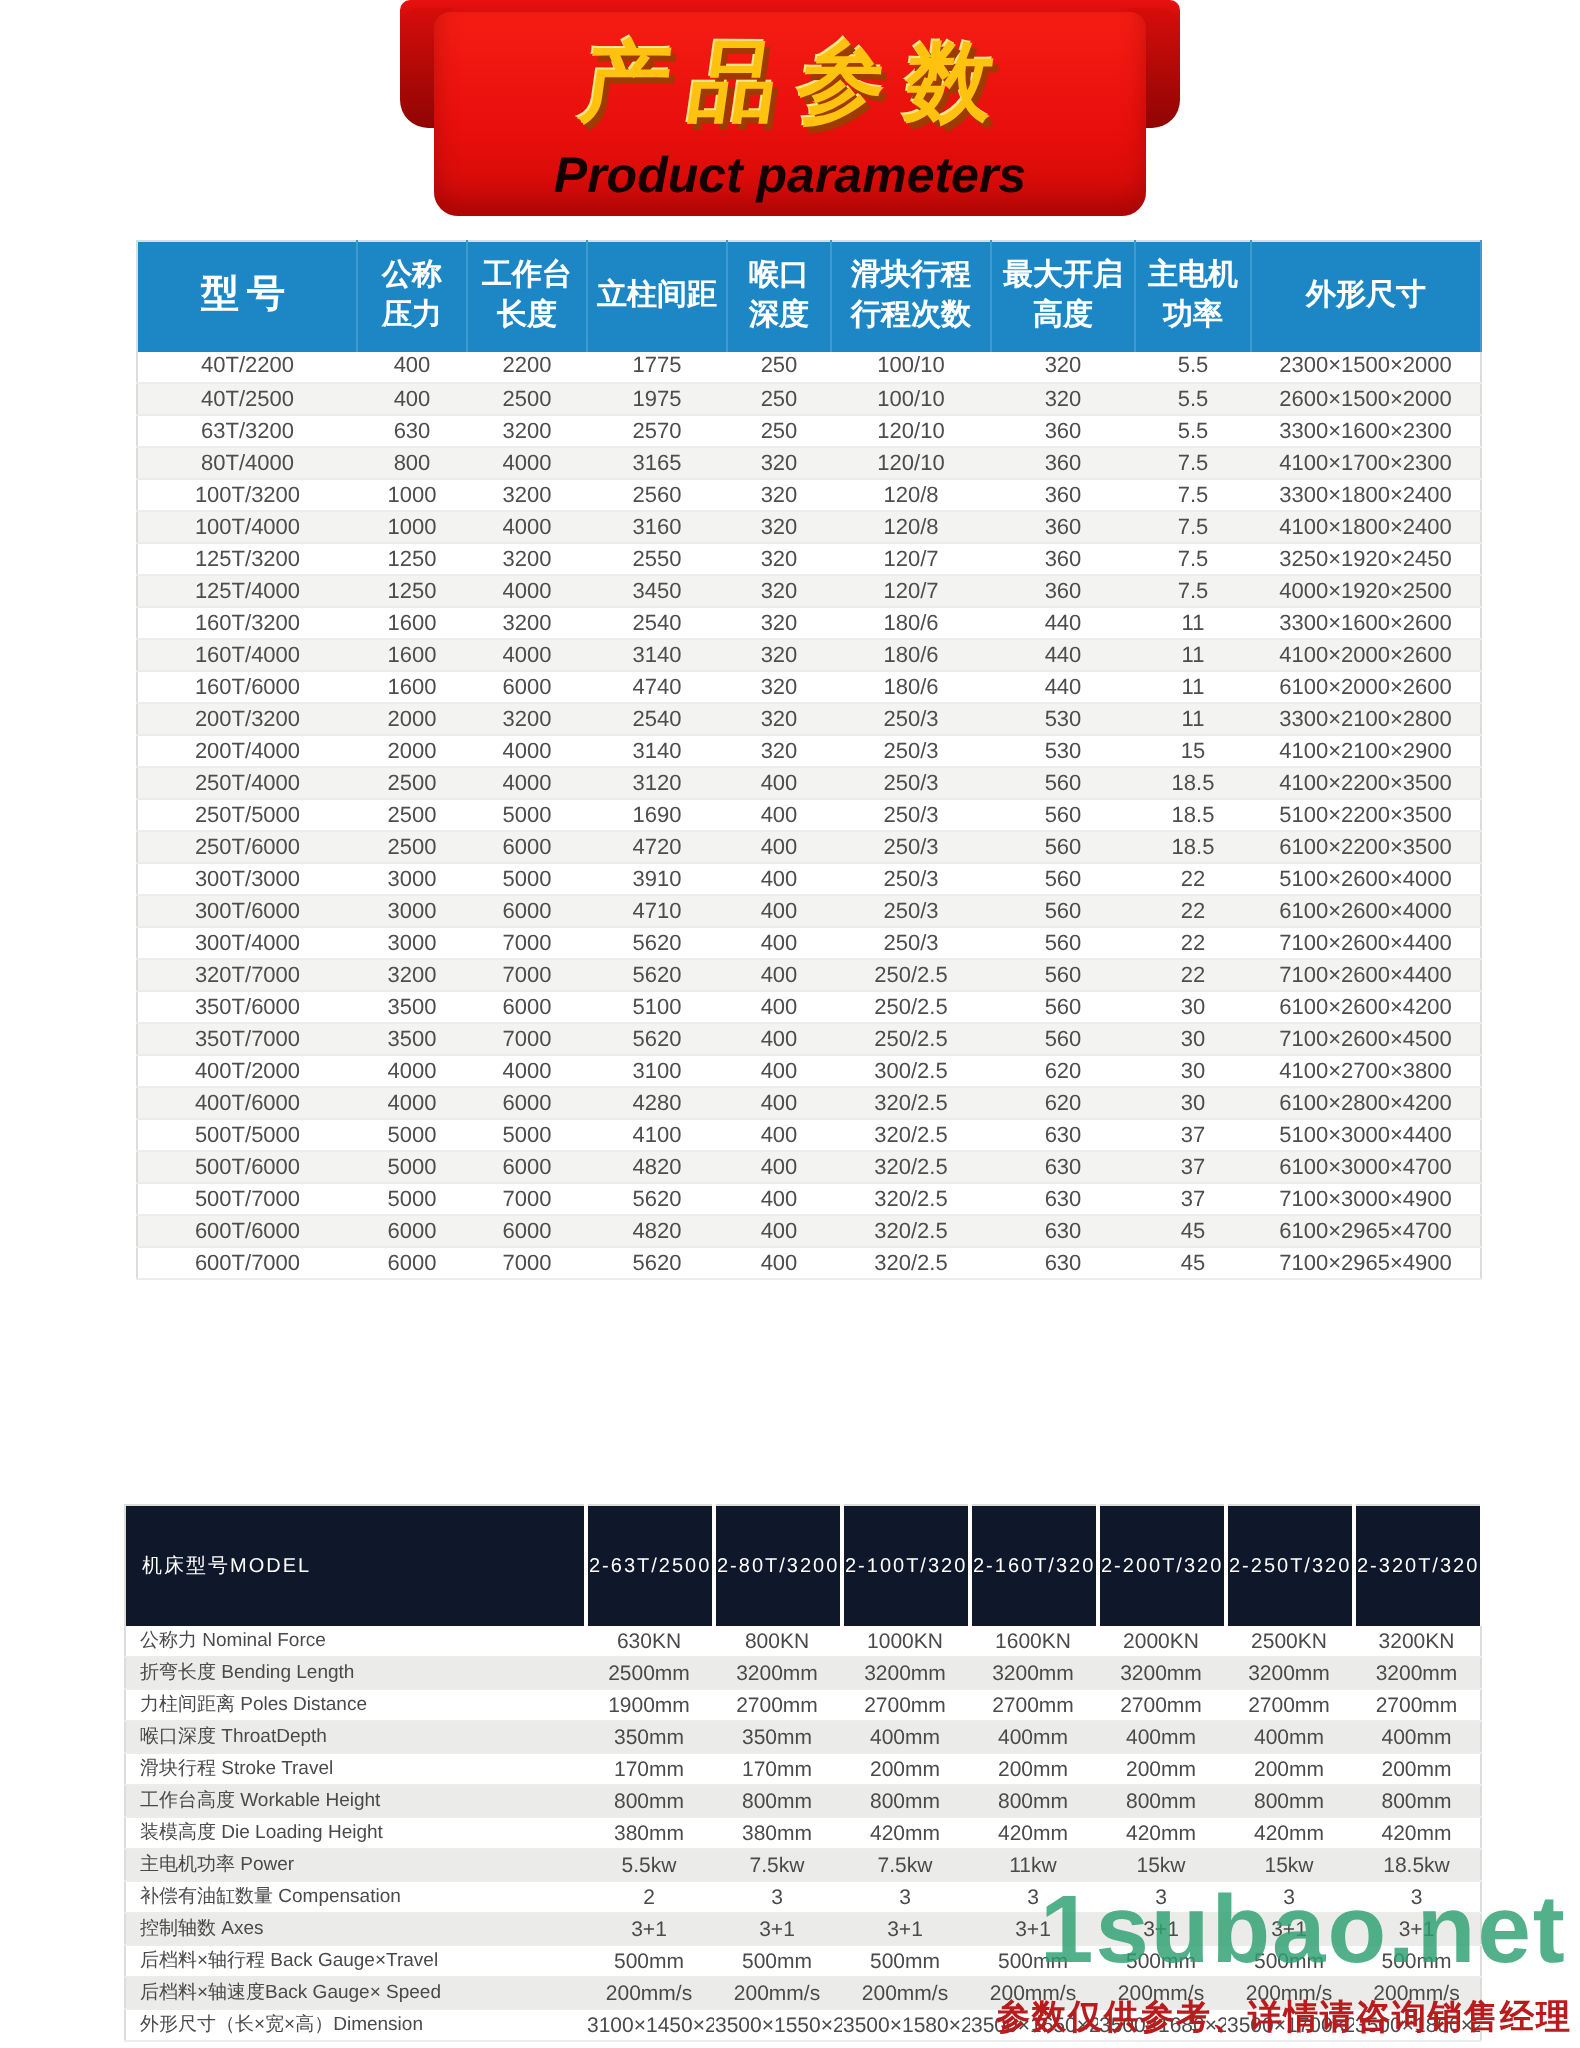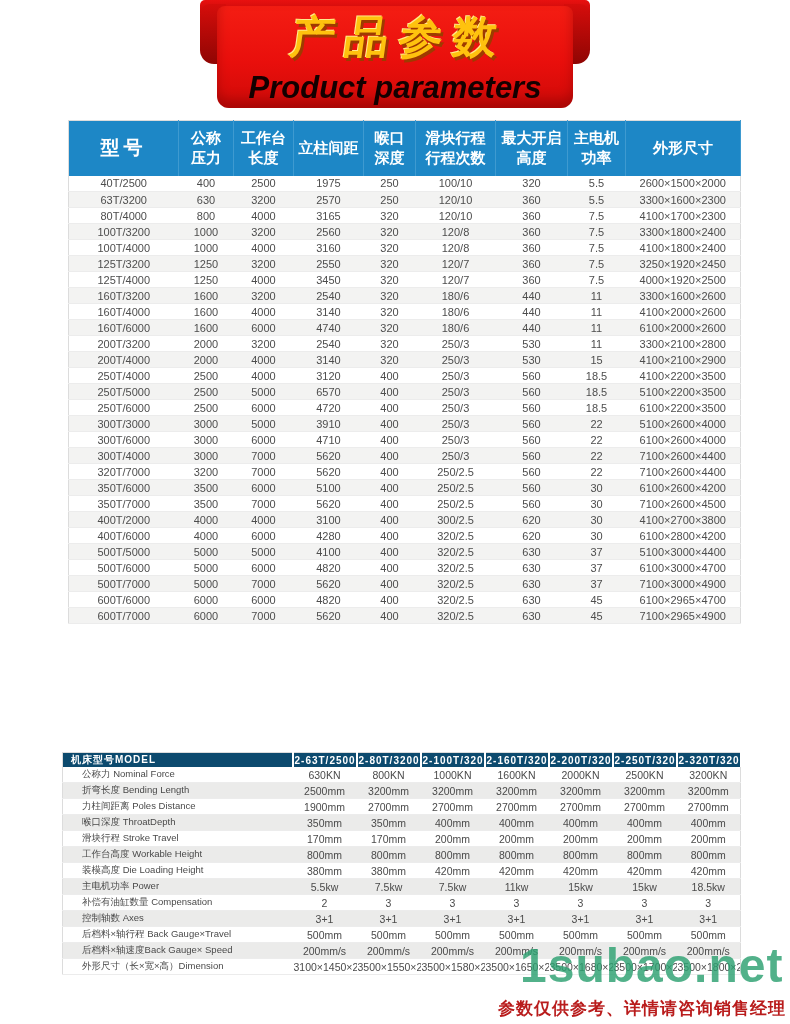--- a/index.html
+++ b/index.html
@@ -31,21 +31,21 @@
     box-shadow: inset 0 -8px 12px rgba(110,0,0,.40);
     display: flex; flex-direction: column; align-items: center; justify-content: center;
   }
   .banner-cn {
     font-size: 44px; font-weight: bold; color: #ffc20e;
     letter-spacing: 10px; transform: skewX(-8deg);
     text-shadow: 3px 3px 0 #9e3b00, -1px -1px 0 #ffe98a;
     white-space: nowrap; padding-left: 8px;
   }
   .banner-en {
-    font-size: 31px; font-weight: bold; font-style: italic;
+    font-size: 25px; font-weight: bold; font-style: italic;
     color: #140000; margin-top: 3px; white-space: nowrap;
   }
 
   
   table { border-collapse: collapse; table-layout: fixed; }
   #spec-table {
     position: absolute; left: 68px; top: 120px; width: 672px;
     border: 1px solid #dcdcdc;
   }
   #spec-table th {
@@ -61,31 +61,31 @@
     overflow: hidden;
   }
   #spec-table tbody tr:nth-child(even) td { background: #f3f3f2; }
 
   
   #model-table {
     position: absolute; left: 62px; top: 752px; width: 678px;
     border: 1px solid #dcdcdc;
   }
   #model-table th {
-    background: #0c4a6e; color: #fff; font-weight: bold;
-    font-size: 10px; letter-spacing: 1px; padding: 0 1px; text-align: center;
+    background: #0f172a; color: #fff; font-weight: normal;
+    font-size: 10px; letter-spacing: 1px; padding: 23px 1px; text-align: center;
     border-right: 2px solid #ffffff; white-space: nowrap; overflow: hidden;
   }
   #model-table th:first-child { text-align: left; padding-left: 8px; }
   #model-table td {
     height: 15px; font-size: 10.5px; color: #4a4a4a; text-align: center;
     border-bottom: 1px solid #ececec; padding: 1px 1px;
     white-space: nowrap; overflow: hidden;
   }
-  #model-table td:first-child { text-align: left; padding-left: 19px; font-size: 9.5px; }
+  #model-table td:first-child { text-align: left; padding-left: 7px; font-size: 9.5px; }
   #model-table tbody tr:nth-child(even) td { background: #ebebea; }
 
   
   .watermark {
     position: absolute; left: 520px; top: 938px;
     font-size: 48px; font-weight: bold; letter-spacing: 1px;
     color: rgba(44, 160, 112, 0.82); white-space: nowrap;
     pointer-events: none;
   }
   .footer-note {
@@ -133,20 +133,31 @@
 行程次数</th>
         <th>最大开启
 高度</th>
         <th>主电机
 功率</th>
         <th>外形尺寸</th>
       </tr>
     </thead>
   <tbody>
       <tr>
+        <td>40T/2200</td>
+        <td>400</td>
+        <td>2200</td>
+        <td>1775</td>
+        <td>250</td>
+        <td>100/10</td>
+        <td>320</td>
+        <td>5.5</td>
+        <td>2300×1500×2000</td>
+      </tr>
+      <tr>
         <td>40T/2500</td>
         <td>400</td>
         <td>2500</td>
         <td>1975</td>
         <td>250</td>
         <td>100/10</td>
         <td>320</td>
         <td>5.5</td>
         <td>2600×1500×2000</td>
       </tr>
@@ -279,21 +290,21 @@
         <td>400</td>
         <td>250/3</td>
         <td>560</td>
         <td>18.5</td>
         <td>4100×2200×3500</td>
       </tr>
       <tr>
         <td>250T/5000</td>
         <td>2500</td>
         <td>5000</td>
-        <td>6570</td>
+        <td>1690</td>
         <td>400</td>
         <td>250/3</td>
         <td>560</td>
         <td>18.5</td>
         <td>5100×2200×3500</td>
       </tr>
       <tr>
         <td>250T/6000</td>
         <td>2500</td>
         <td>6000</td>

